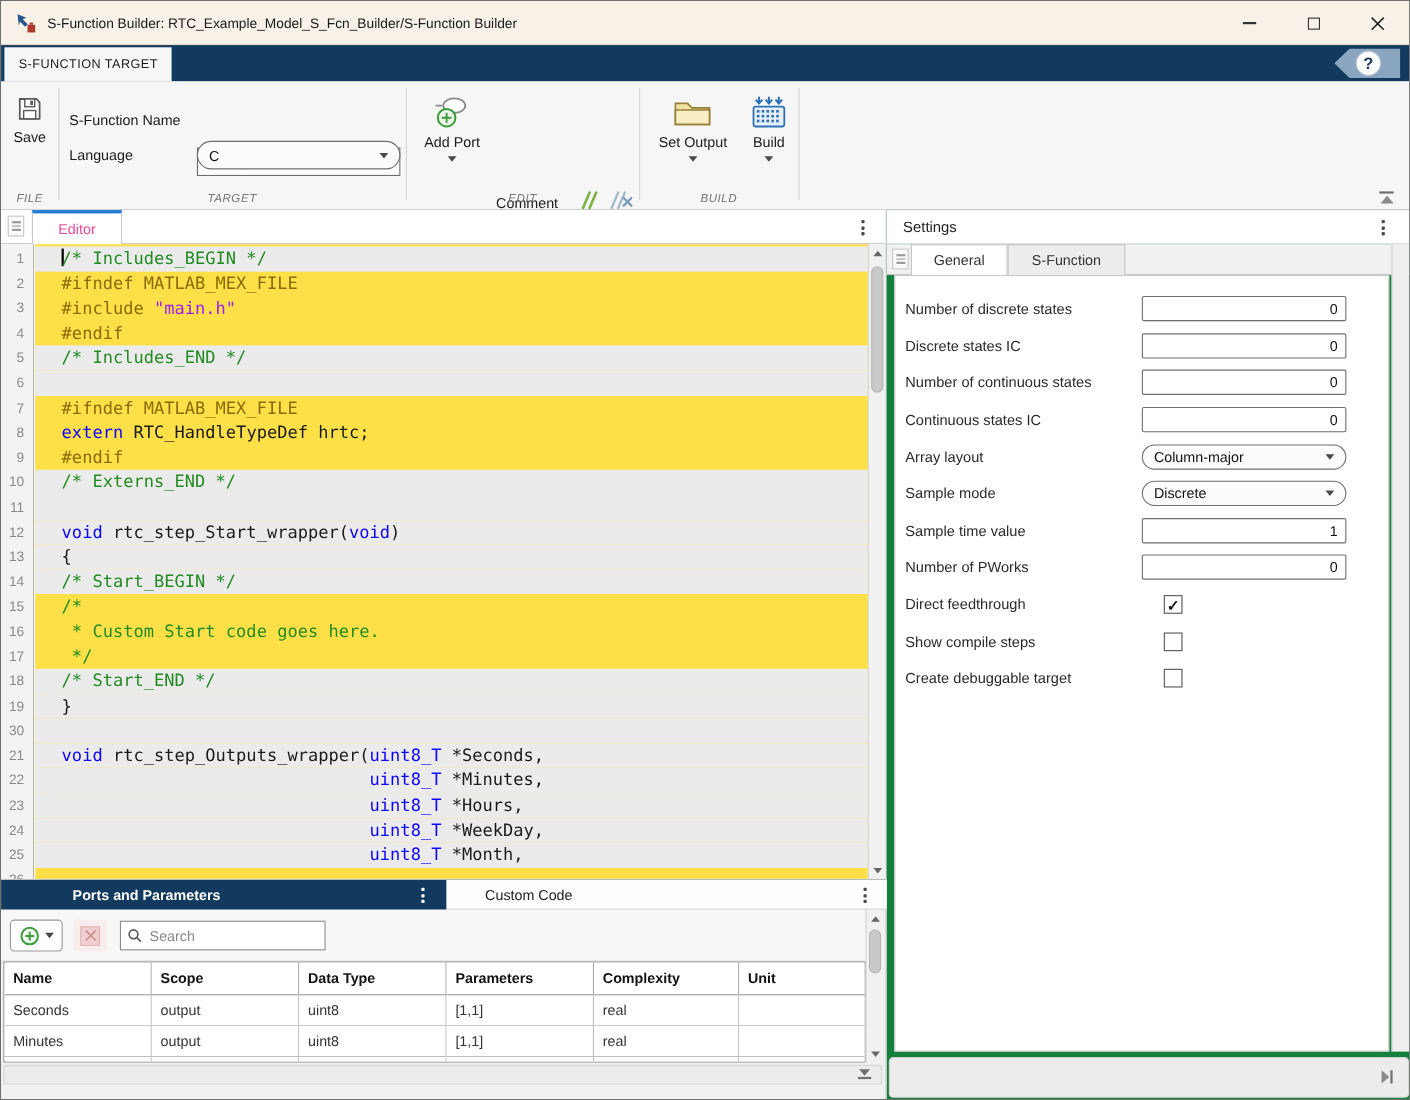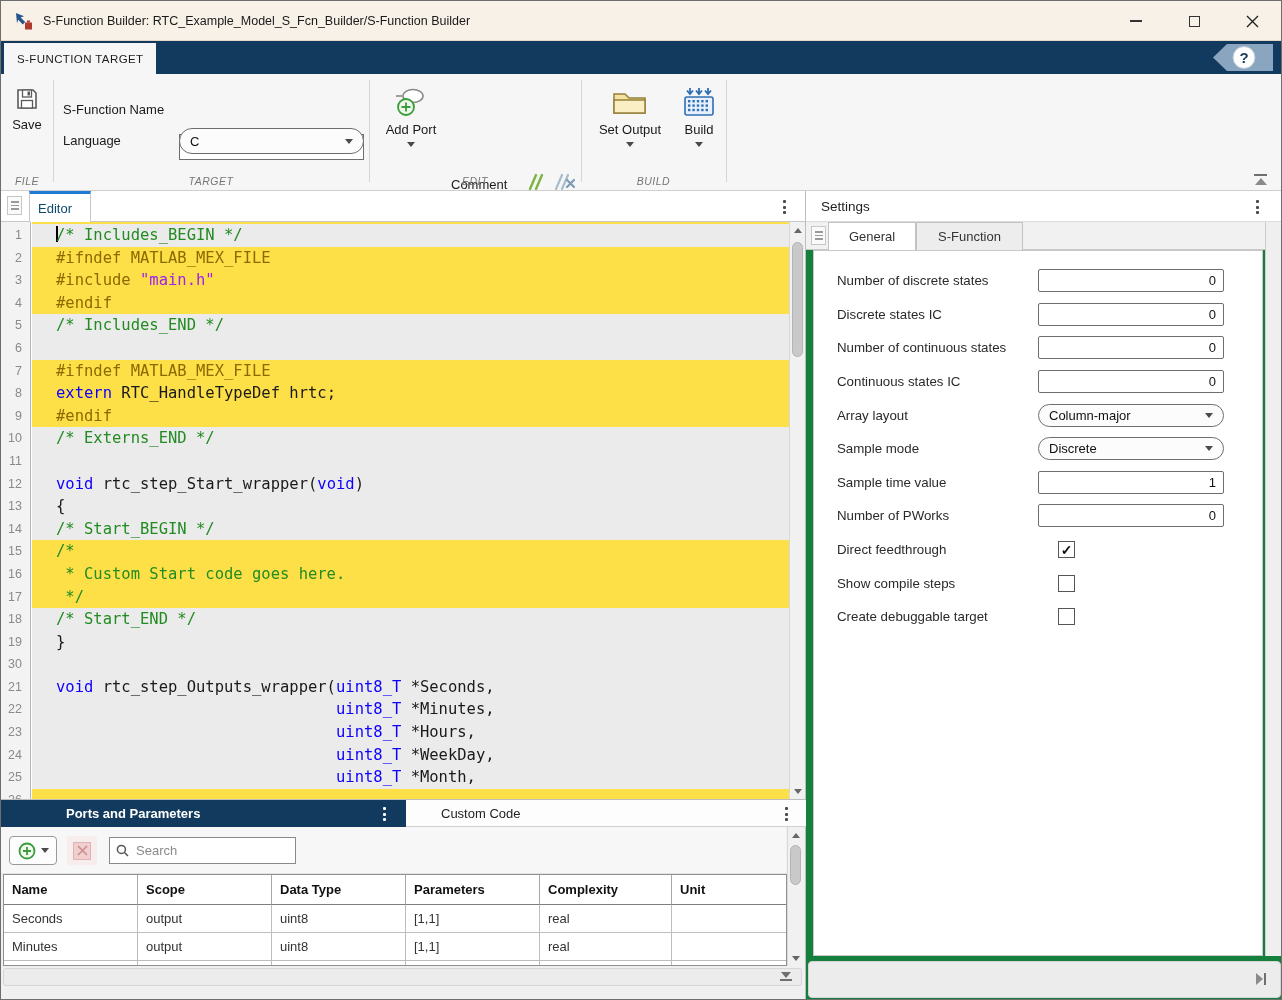--- a/index.html
+++ b/index.html
@@ -45,21 +45,21 @@
   
   .kebab{display:flex;flex-direction:column;gap:2.5px;align-items:center;width:12px;cursor:default;}
   .kebab i{width:3px;height:3px;background:#4a4a4a;border-radius:1px;}
   .kebab.light i{background:#fff;}
   .grip{width:15px;height:19px;border:1px solid #c6c6c6;background:#fafafa;display:flex;flex-direction:column;justify-content:center;align-items:center;gap:2px;}
   .grip i{width:8px;height:1.5px;background:#9a9a9a;}
 
   
   .editor-panel{position:absolute;left:0;top:190px;width:805px;height:608px;background:#fff;border-right:1px solid #bdbdbd;}
   .editor-header{position:relative;height:31px;background:#fff;border-bottom:1px solid #c8c8c8;}
-  .editor-tab{position:absolute;left:28px;top:0;height:31px;min-width:62px;background:#fff;border-left:1px solid #c8c8c8;border-right:1px solid #c8c8c8;border-top:3px solid var(--accent-blue);display:flex;align-items:center;padding:0 8px;font-size:13px;color:#0c4a6e;}
+  .editor-tab{position:absolute;left:28px;top:0;height:31px;min-width:62px;background:#fff;border-left:1px solid #c8c8c8;border-right:1px solid #c8c8c8;border-top:3px solid var(--accent-blue);display:flex;align-items:center;padding:0 23px;font-size:13px;color:#ec4899;}
   .ed-body{position:absolute;left:0;top:31px;right:0;bottom:0;}
   .gutter{position:absolute;left:0;top:0;bottom:0;width:30px;background:#f3f3f3;border-right:1px solid #b5b5b5;padding-top:2px;overflow:hidden;}
   .ln{height:22.6px;line-height:22.6px;text-align:right;padding-right:8px;font-size:12.5px;color:#8a8a8a;}
   .code{position:absolute;left:31px;top:0;right:16px;bottom:0;background:#fde047;padding-top:2px;overflow:hidden;}
   .code-line{height:22.6px;line-height:22.6px;white-space:pre;font-family:"DejaVu Sans Mono",monospace;font-size:15.5px;padding-left:24px;}
   .code-line.protected{background:#ebebeb;}
   .seg-cmt{color:var(--comment-green);} .seg-kw{color:var(--keyword-blue);}
   .seg-str{color:var(--string-purple);} .seg-pre{color:var(--preproc-brown);} .seg-pln{color:#1a1a1a;}
   .tcaret{display:inline-block;width:1.5px;height:16px;background:#000;vertical-align:-2px;margin-right:-1.5px;}
   .scrollbar{position:absolute;background:#f1f1f1;border-left:1px solid #d8d8d8;}
@@ -68,21 +68,21 @@
 
   
   .settings-panel{position:absolute;left:805px;top:190px;width:477px;height:810px;background:#15803d;}
   .settings-header{position:relative;height:31px;background:#fff;border-bottom:1px solid #dcdcdc;display:flex;align-items:center;}
   .settings-title{margin-left:15px;font-size:13.5px;color:#222;}
   .settings-tabbar{position:relative;height:28px;background:#f1f1f1;border-bottom:1px solid #c8c8c8;}
   .stab{position:absolute;top:0;height:28px;display:flex;align-items:center;justify-content:center;font-size:13px;color:#333;background:#ededed;border:1px solid #c3c3c3;border-bottom:none;}
   .stab.selected{background:#fff;}
   .settings-content{position:absolute;left:7px;top:59px;width:450px;height:706px;background:#fff;border:1px solid #c8c8c8;padding-top:13px;}
   .settings-row{height:33.6px;display:flex;align-items:center;}
-  .settings-row .slabel{flex:0 0 224px;padding-left:23px;font-size:13.3px;color:#2a2a2a;}
+  .settings-row .slabel{flex:0 0 224px;padding-left:9px;font-size:13.3px;color:#2a2a2a;}
   .num-input{width:186px;height:23px;border:1px solid #6e6e6e;border-radius:2px;font-size:13px;text-align:right;padding-right:7px;font-family:"Liberation Sans",sans-serif;color:#111;background:#fff;}
   .dd{width:186px;height:23px;border:1px solid #6e6e6e;border-radius:12px;background:#fcfcfc;display:flex;align-items:center;justify-content:space-between;padding:0 10px;font-size:13px;color:#111;}
   .cbx{width:17px;height:17px;border:1.5px solid #555;background:#fff;margin-left:20px;display:flex;align-items:center;justify-content:center;font-size:14px;font-weight:bold;color:#111;}
   .right-strip{position:absolute;left:459px;top:31px;width:18px;height:734px;background:#efefef;border-left:1px solid #cccccc;}
   .right-footer{position:absolute;left:2px;top:770px;width:473px;height:37px;background:#ececec;border:1px solid #d4d4d4;border-radius:4px;}
   .expand-right{position:absolute;right:14px;top:11px;display:flex;align-items:center;}
   .expand-right .bar{width:2px;height:12px;background:#6f6f6f;margin-left:1px;}
   .tri-right{width:0;height:0;border-top:6px solid transparent;border-bottom:6px solid transparent;border-left:7px solid #8a8a8a;}
 
   

